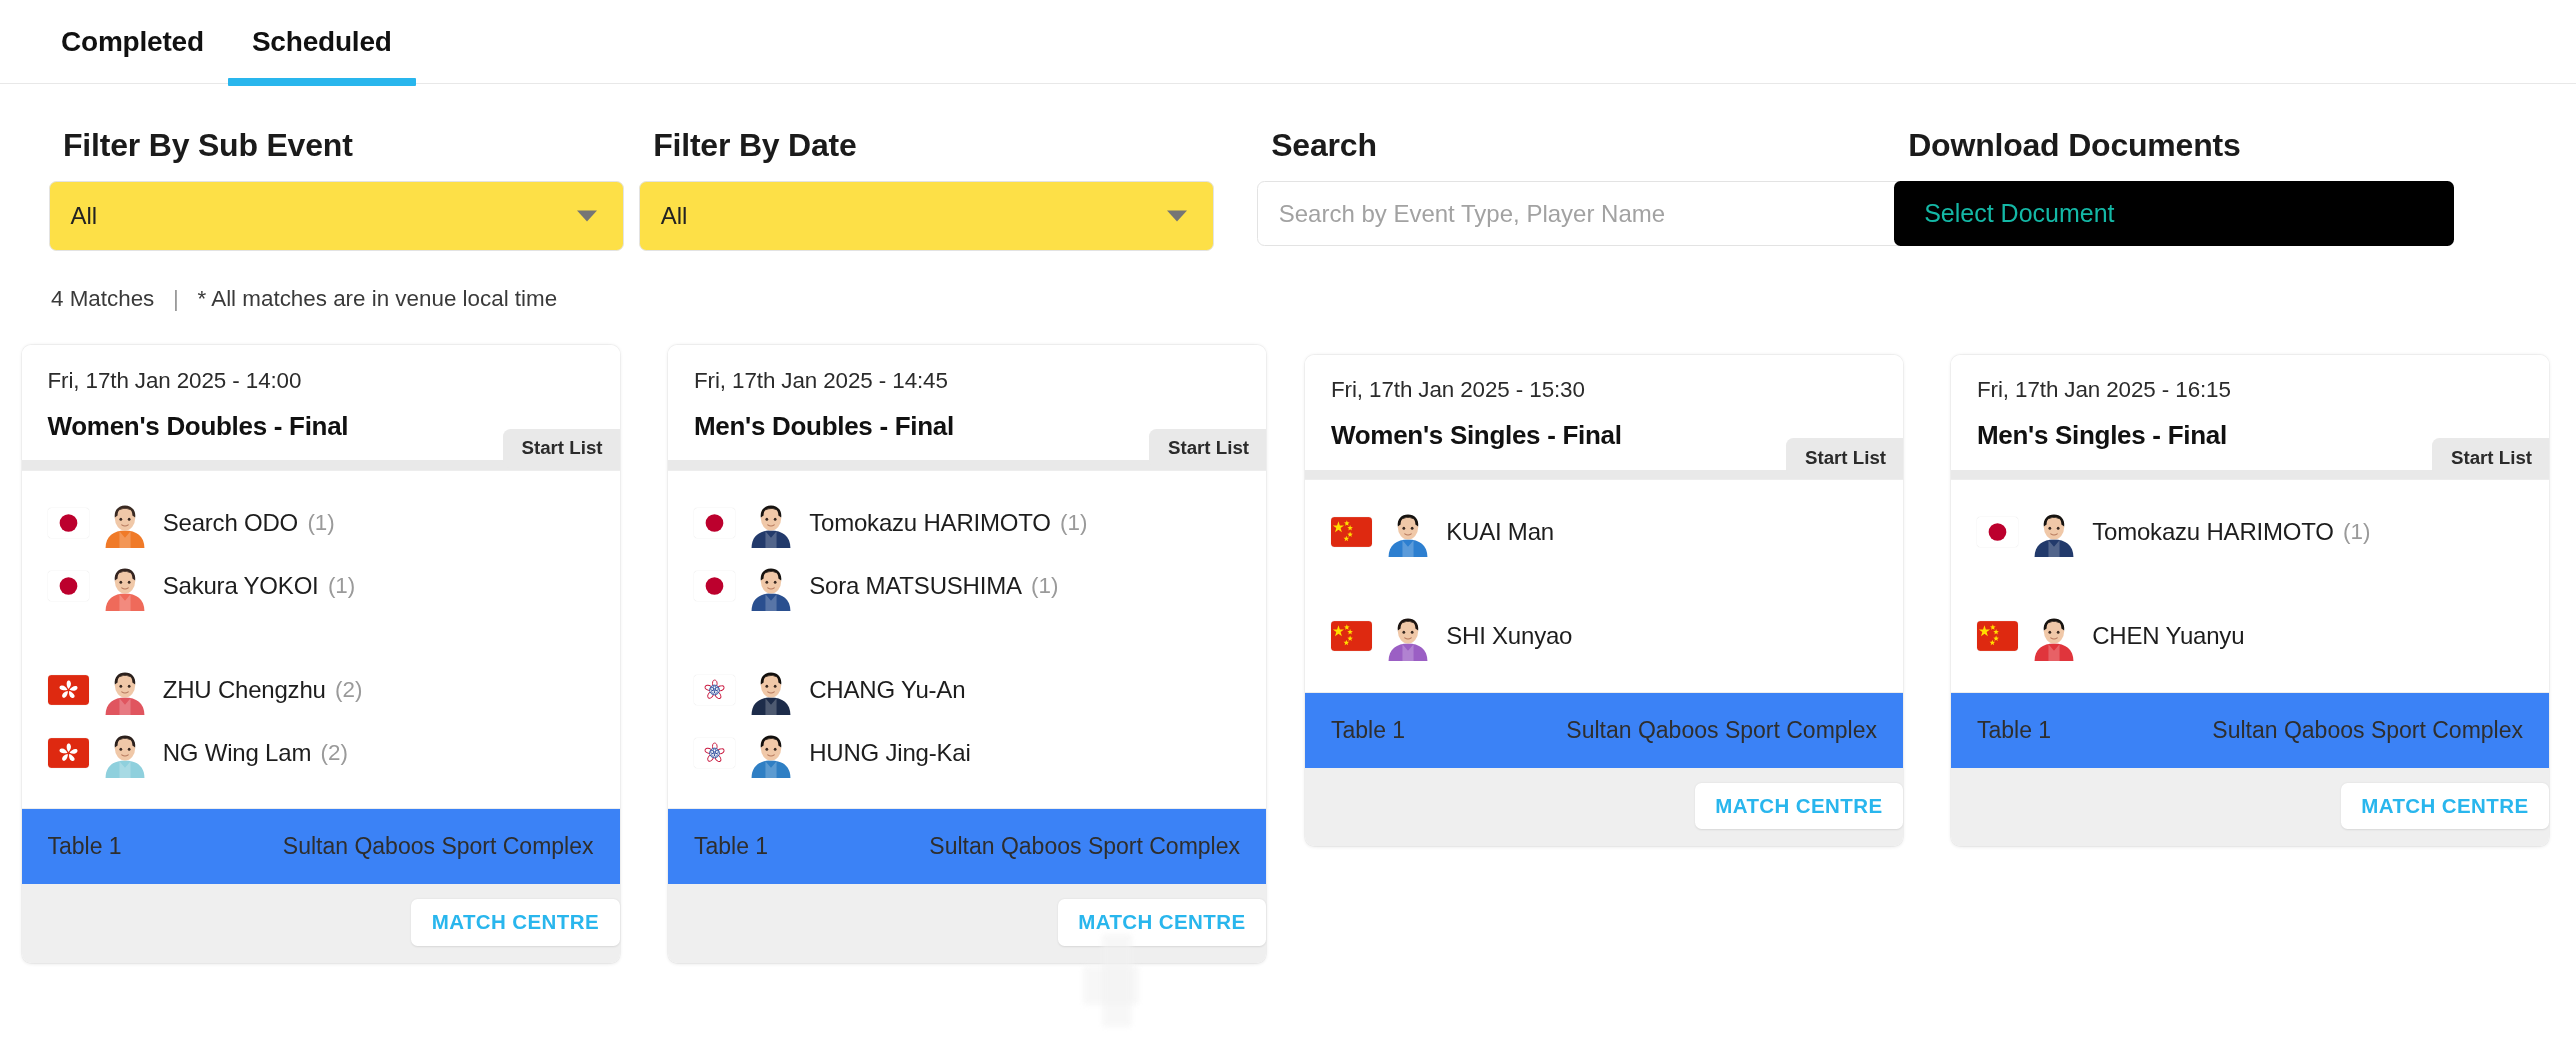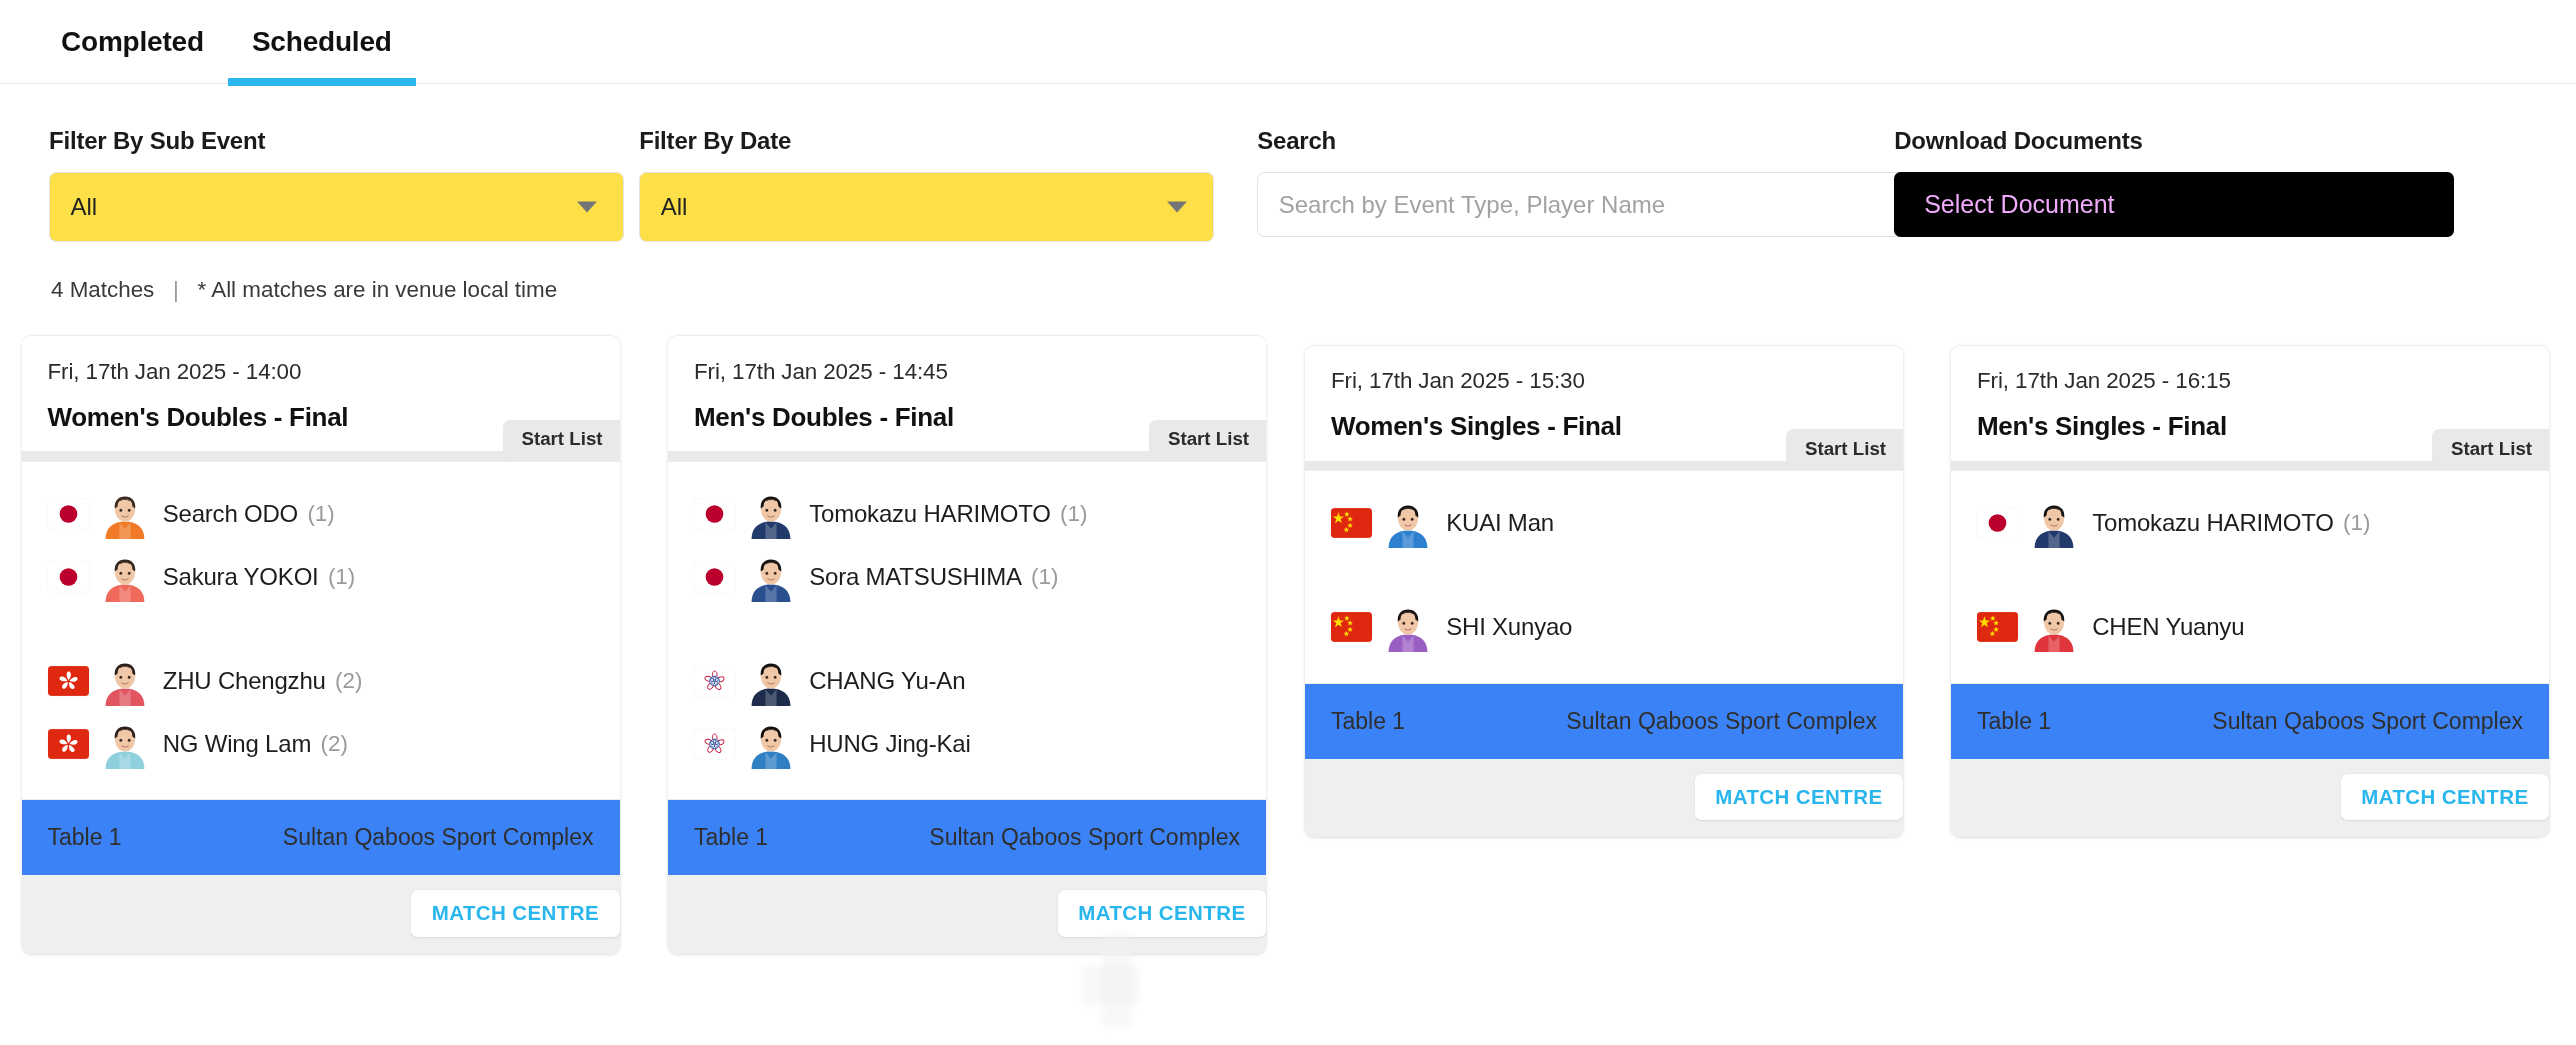--- a/index.html
+++ b/index.html
@@ -50,25 +50,26 @@
     padding: 43px 0 0 0;
     align-items: flex-start;
   }
   .filter-col { padding-left: 0; }
   .filter-col.c1 { margin-left: 49px; width: 579px; }
   .filter-col.c2 { margin-left: 11.2px; width: 579px; }
   .filter-col.c3 { margin-left: 39px; width: 579px; }
   .filter-col.c4 { margin-left: 58px; width: 579px; }
 
   .filter-label {
-    font-size: 24px;
+    font-size: 32px;
     font-weight: bold;
     color: #1b1b1b;
     margin-bottom: 17px;
     letter-spacing: -0.2px;
+    margin-left: 14px;
   }
   .select-box {
     position: relative;
     height: 70px;
     border: 1.4px solid #e3e3e3;
     border-radius: 7.5px;
     background: #fde047;
     display: flex;
     align-items: center;
     padding: 0 20.5px;
@@ -102,21 +103,21 @@
     outline: none;
   }
   .search-input::placeholder { color: #a2a2a2; }
 
   .doc-button {
     width: 560px;
     height: 65px;
     background: #000000;
     border: none;
     border-radius: 6.5px;
-    color: #f0abfc;
+    color: #14b8a6;
     font-size: 25px;
     font-family: "Liberation Sans", sans-serif;
     text-align: left;
     padding-left: 30px;
     cursor: pointer;
   }
 
   
   .meta-line {
     margin-left: 51px;

